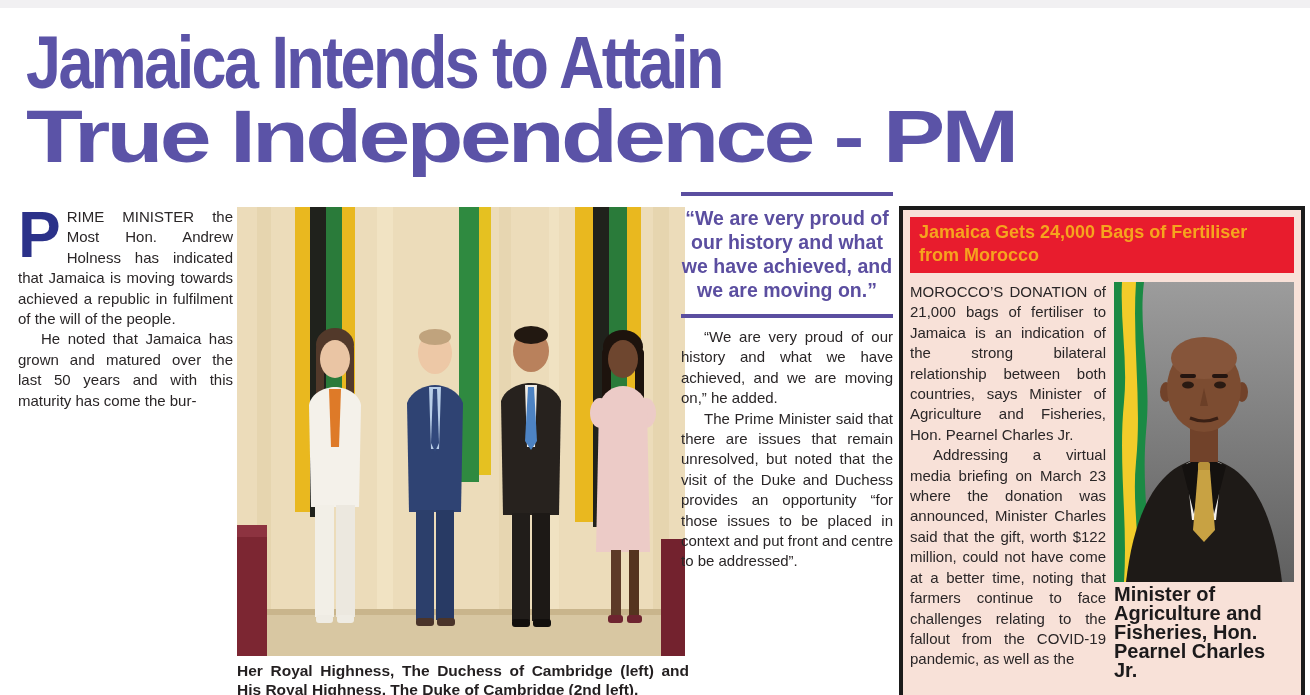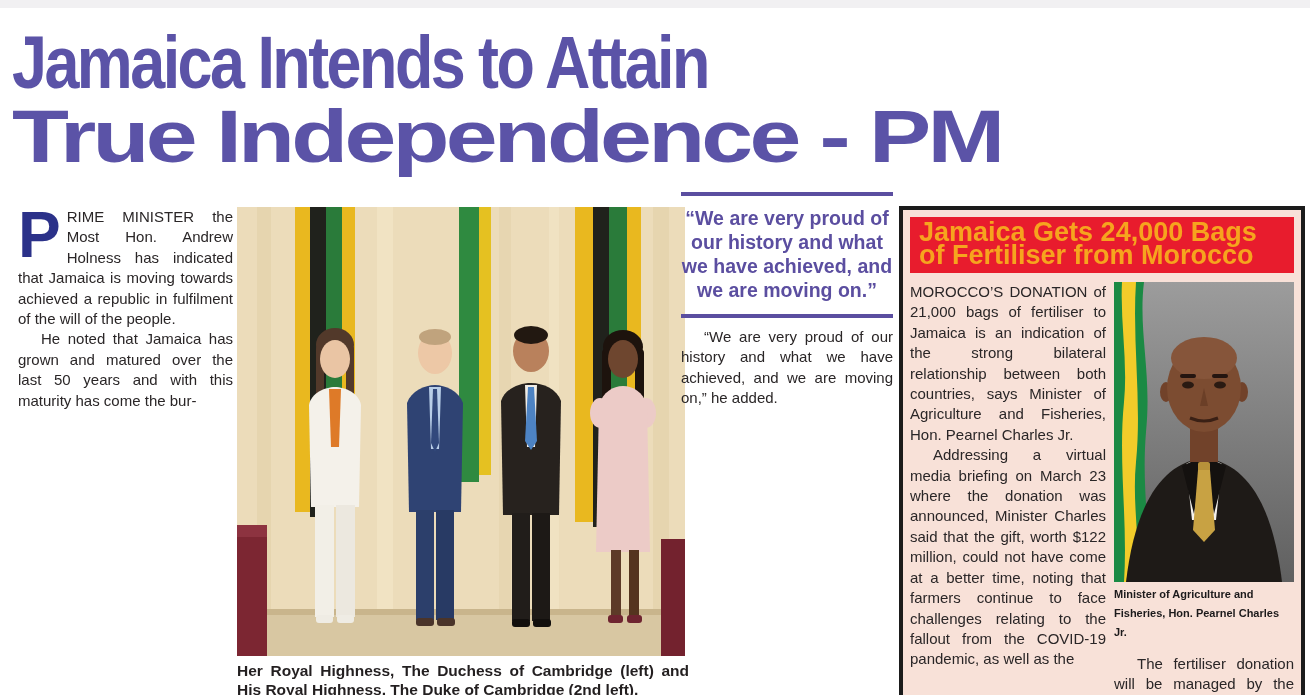--- a/index.html
+++ b/index.html
@@ -3,21 +3,21 @@
 <meta charset="utf-8">
 <style>
   html,body { margin:0; padding:0; background:#fff; }
   .page {
     position:relative; width:1310px; height:695px; overflow:hidden;
     background:#ffffff; font-family:"Liberation Sans","DejaVu Sans",sans-serif;
   }
   .topstrip { position:absolute; left:0; top:0; width:1310px; height:8px; background:#f1f0f2; }
 
   
-  .headline { position:absolute; left:12px; top:26px; margin:0; color:#5b53a7;
+  .headline { position:absolute; left:26px; top:26px; margin:0; color:#5b53a7;
     font-weight:bold; font-size:74px; line-height:74px; letter-spacing:-3px; }
   .headline .hl { display:block; transform-origin:left center; white-space:nowrap; }
   .hl1 { transform:scaleX(0.85); }
   .hl2 { transform:scaleX(1.26); }
 
   
   .body-text { font-size:15px; line-height:20.4px; color:#2a2627; text-align:justify; }
   p.para { margin:0; }
   p.indent { text-indent:23px; }
 
@@ -36,26 +36,26 @@
   
   .col-mid { position:absolute; left:681px; top:192px; width:212px; }
   .pullquote { border-top:4px solid #5b4ea0; border-bottom:4px solid #5b4ea0;
     color:#5b4ea0; font-weight:bold; font-size:19.5px; line-height:24px;
     text-align:center; padding:10px 0 12px; margin:0 0 9px 0; }
 
   
   .sidebar { position:absolute; left:899px; top:206px; width:406px; height:520px;
     box-sizing:border-box; border:4px solid #1b1b1b; background:#f8e1d8; }
   .sb-head { margin:7px 7px 9px; background:#e81c2d; color:#f6a41e; font-weight:bold;
-    font-size:27px; line-height:23px; padding:4px 9px 6px; }
+    font-size:18px; line-height:23px; padding:4px 9px 6px; }
   .sb-body { display:flex; gap:8px; padding:0 7px; }
   .sb-text { width:196px; }
   .sb-right { width:180px; }
   .photo-minister { width:180px; height:300px; display:block; }
-  .sb-caption { font-weight:bold; font-size:11px; line-height:19px; margin-top:3px;
+  .sb-caption { font-weight:bold; font-size:20px; line-height:19px; margin-top:3px;
     color:#1c1a1b; text-align:left; }
   .sb-right .para { margin-top:12px; }
 </style>
 </head>
 <body>
 
 <div class="page">
   <div class="topstrip"></div>
 
   <h1 class="headline">
@@ -154,20 +154,21 @@
         <rect x="371" y="408" width="15" height="8" rx="3" fill="#6e2430"></rect>
         <rect x="390" y="408" width="15" height="8" rx="3" fill="#6e2430"></rect>
       </g>
     </svg>
   </figure>
   <div class="caption-main">Her Royal Highness, The Duchess of Cambridge (left) and His Royal Highness, The Duke of Cambridge (2nd left),</div>
 
   <div class="col-mid body-text">
     <div class="pullquote">“We are very proud of our history and what we have achieved, and we are moving on.”</div>
     <p class="para indent">“We are very proud of our history and what we have achieved, and we are moving on,” he added.</p>
+    <p class="para indent">The Prime Minister said that there are issues that remain unresolved, but noted that the visit of the Duke and Duchess provides an opportunity “for those issues to be placed in context and put front and centre to be addressed”.</p>
   </div>
 
   <aside class="sidebar">
     <div class="sb-head">Jamaica Gets 24,000 Bags of Fertiliser from Morocco</div>
     <div class="sb-body">
       <div class="sb-text body-text">
         <p class="para">MOROCCO’S DONATION of 21,000 bags of fertiliser to Jamaica is an indication of the strong bilateral relationship between both countries, says Minister of Agriculture and Fisheries, Hon. Pearnel Charles Jr.</p>
         <p class="para indent">Addressing a virtual media briefing on March 23 where the donation was announced, Minister Charles said that the gift, worth $122 million, could not have come at a better time, noting that farmers continue to face challenges relating to the fallout from the COVID-19 pandemic, as well as the</p>
       </div>
       <div class="sb-right">

